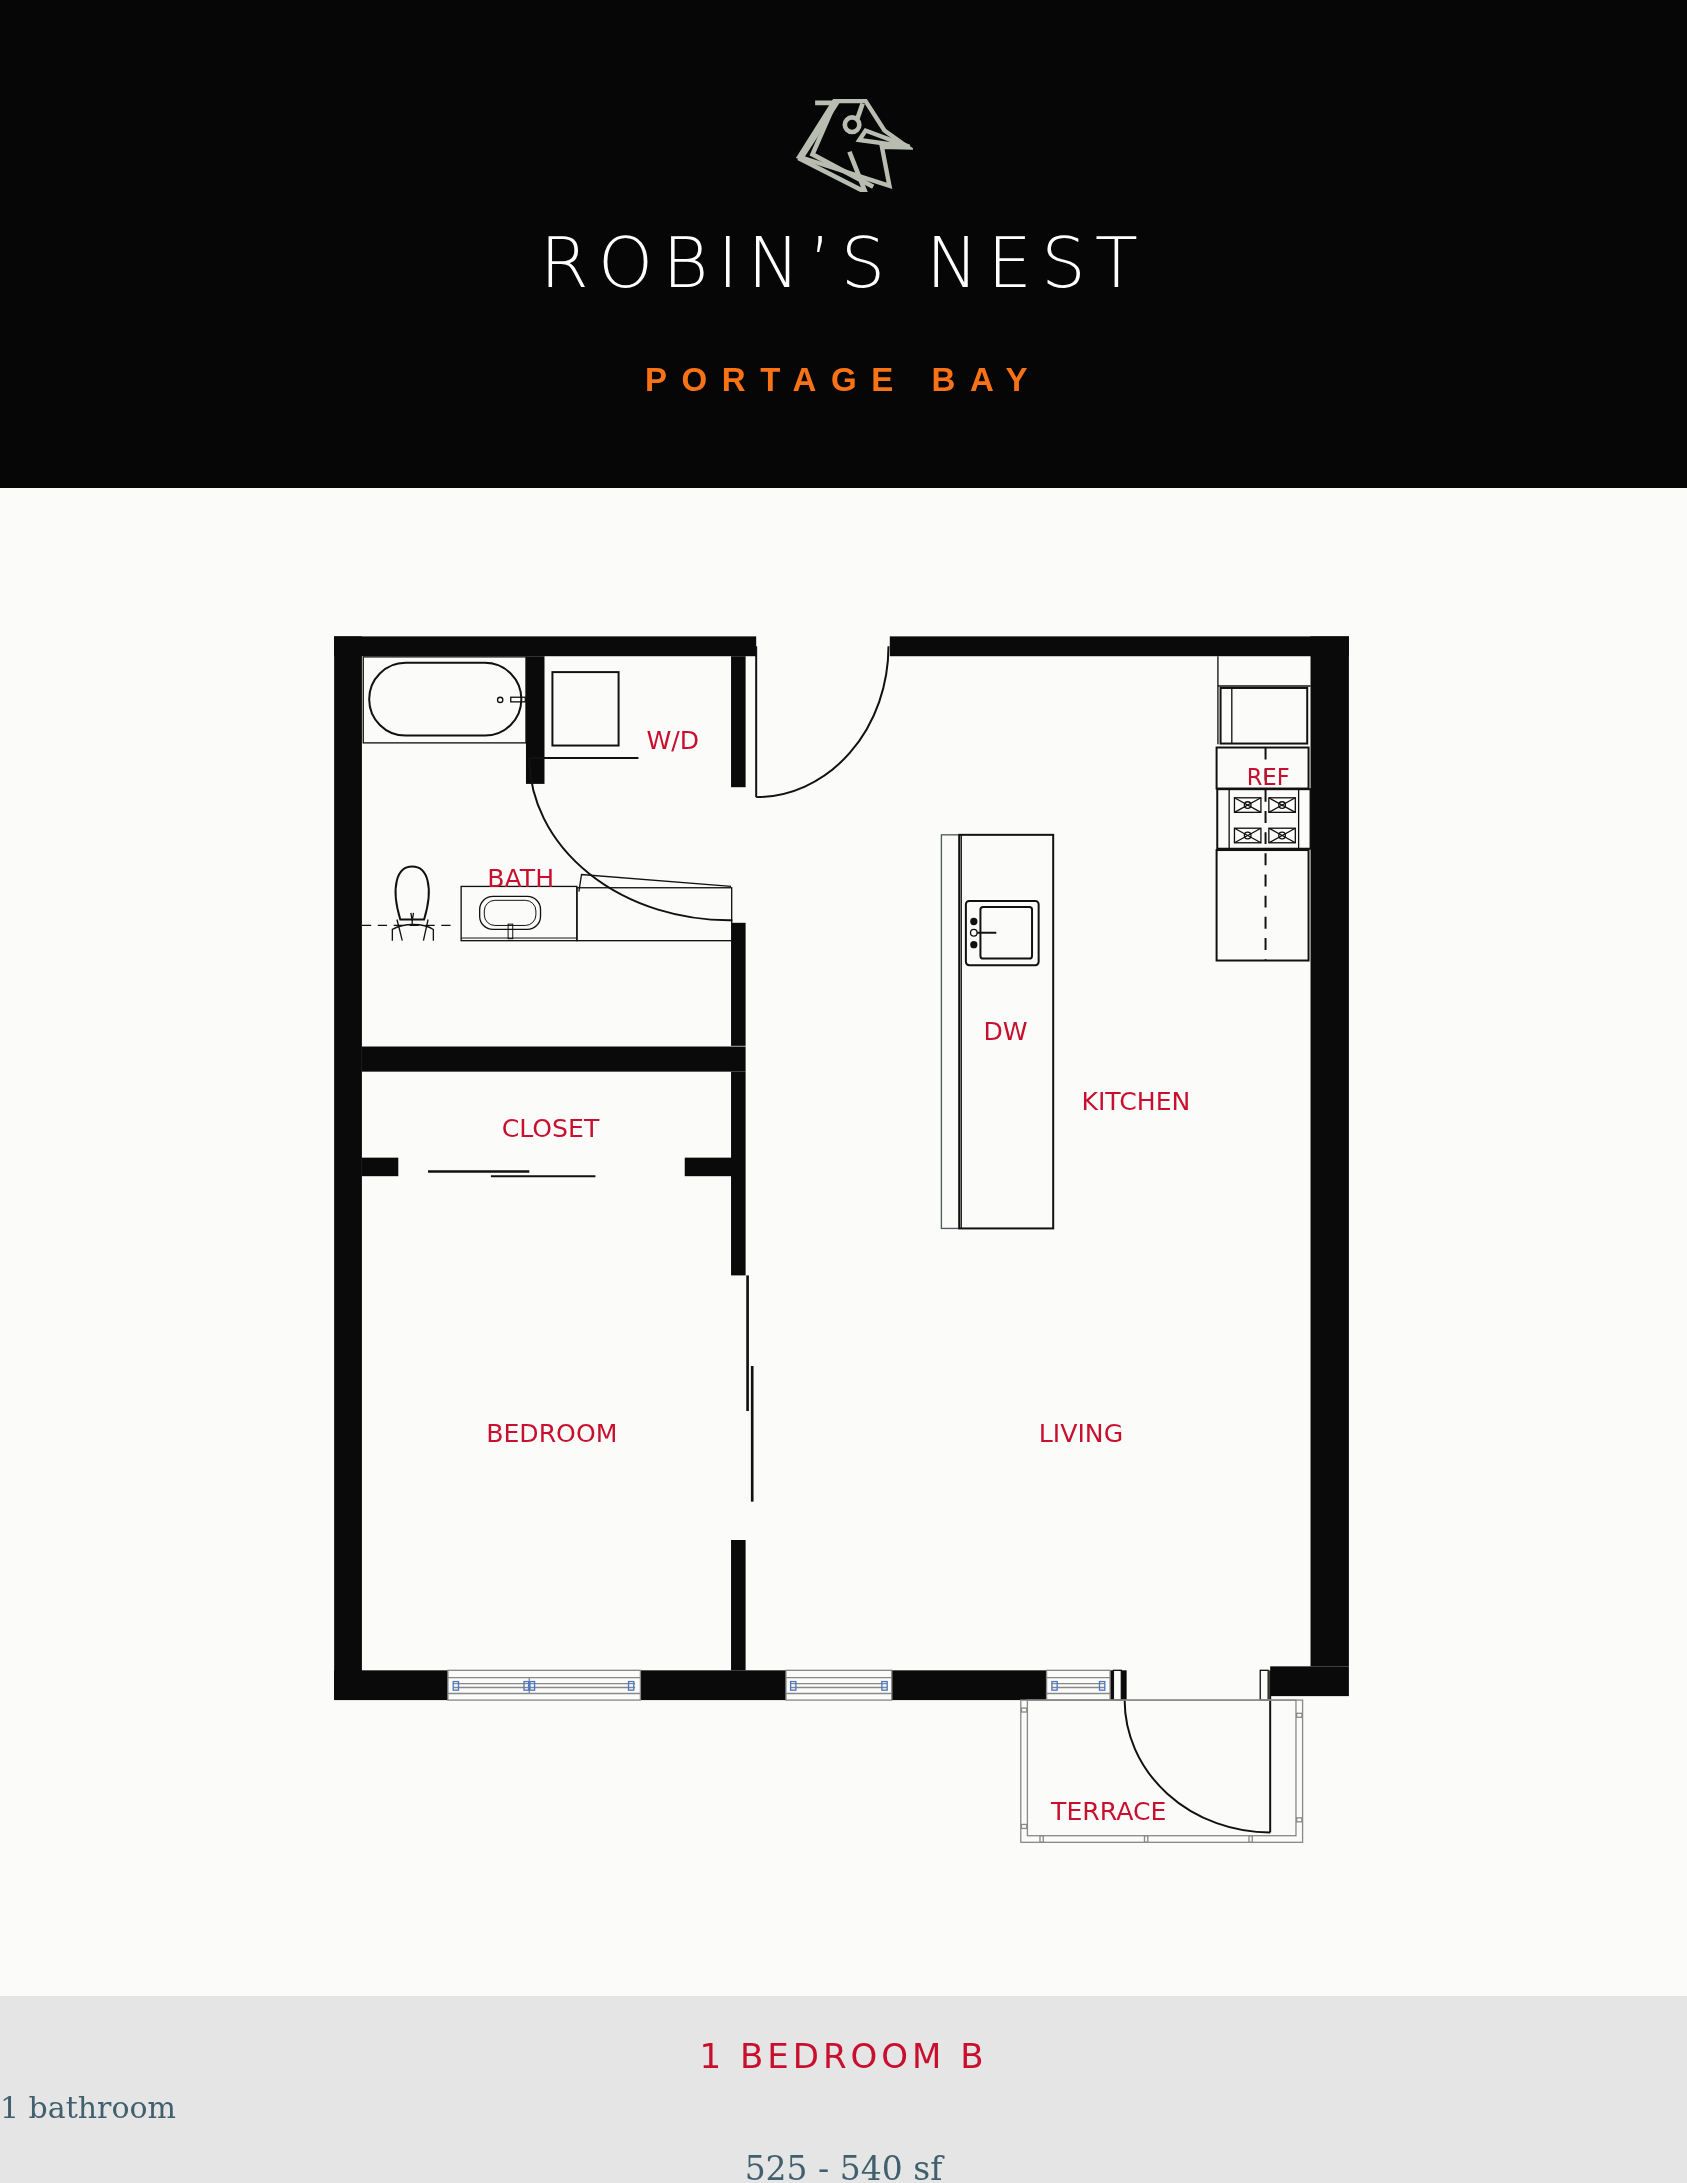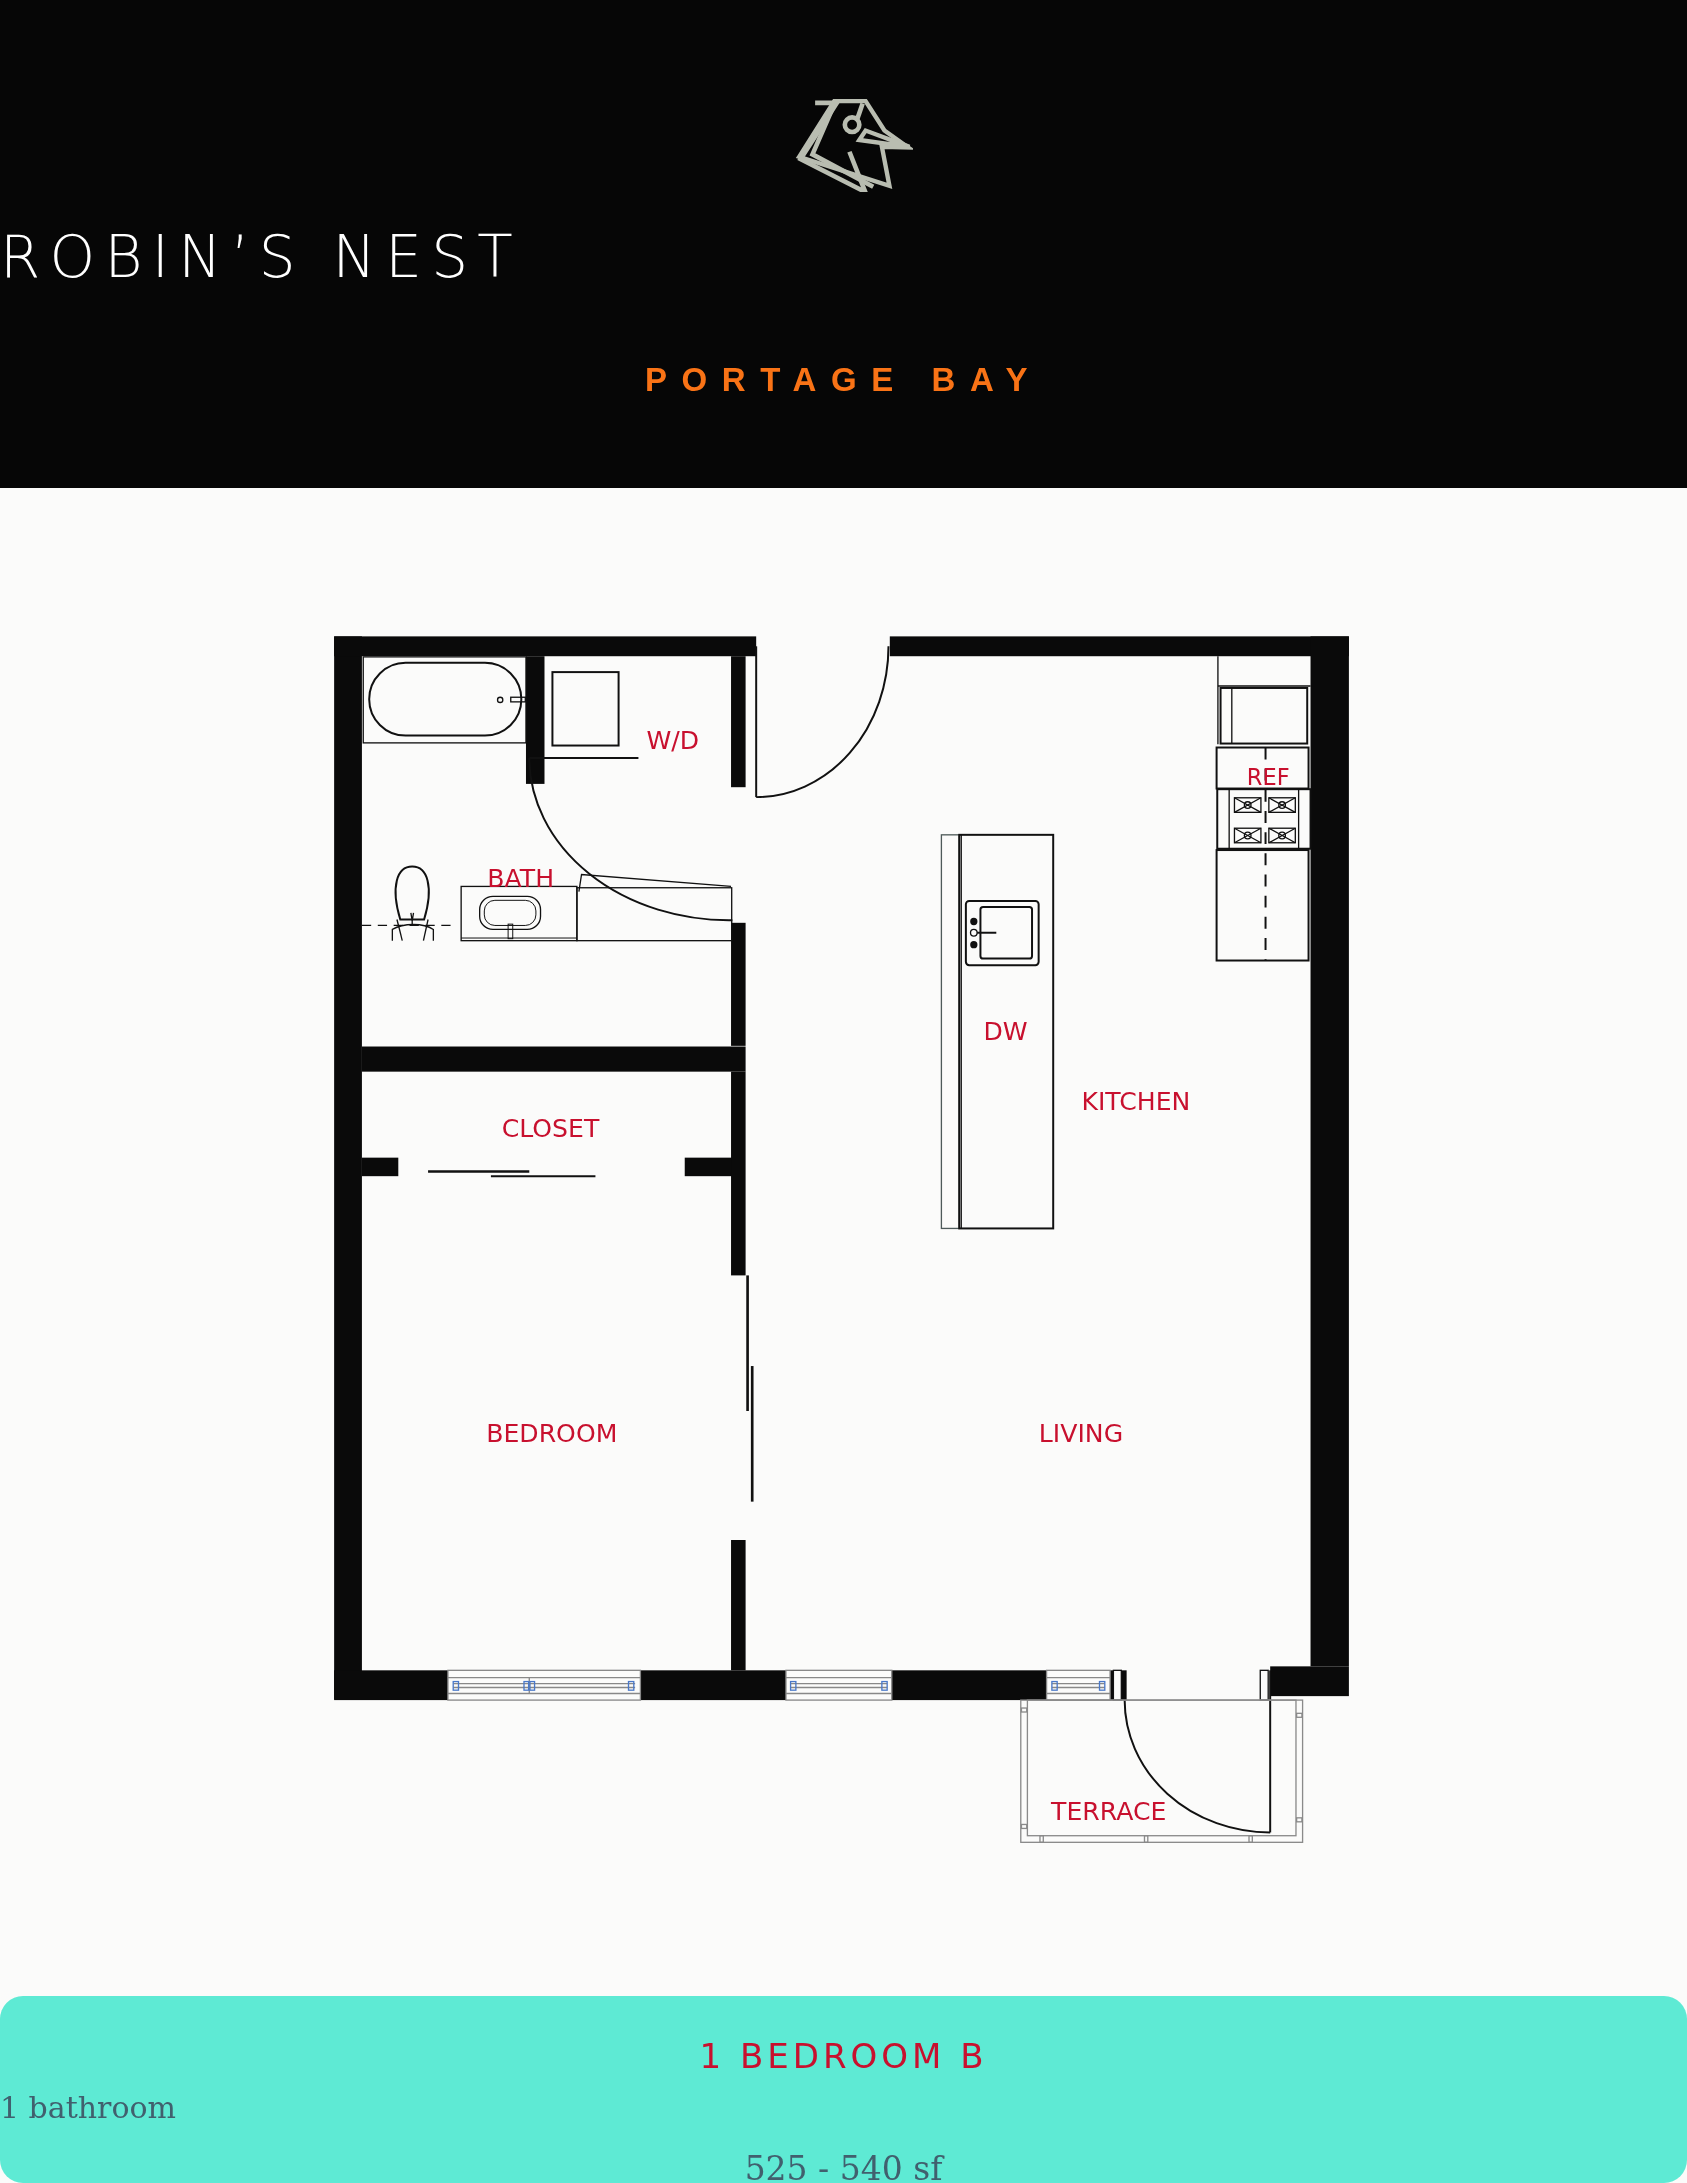--- a/index.html
+++ b/index.html
@@ -1,23 +1,23 @@
 <!DOCTYPE html>
 <html style="font-size:10.6px"><head>
 <meta charset="utf-8">
 <style>
   html,body{margin:0;padding:0;}
   body{width:1687px;height:2183px;position:relative;background:#fbfbfa;font-family:"Liberation Sans",sans-serif;overflow:hidden;}
   .header{position:absolute;left:0;top:0;width:1687px;height:488px;background:#060606;}
   .logo{position:absolute;left:774px;top:93px;width:139px;height:99px;}
-  .title{position:absolute;left:0;top:228px;width:1687px;text-align:left;color:#ffffff;font-family:"DejaVu Sans",sans-serif;font-weight:300;font-size:58px;letter-spacing:9.3px;line-height:1;}
+  .title{position:absolute;left:0;top:228px;width:1687px;text-align:center;color:#ffffff;font-family:"DejaVu Sans",sans-serif;font-weight:300;font-size:70px;letter-spacing:9.3px;line-height:1;}
   .subtitle{position:absolute;left:0;top:363px;width:1687px;text-align:center;color:#f97316;font-family:Liberation Sans, sans-serif;font-size:33px;letter-spacing:14.6px;line-height:1;font-weight:bold;}
   .plan{position:absolute;left:0;top:0;width:1687px;height:2183px;}
   .lbl{font-family:"DejaVu Sans",sans-serif;fill:#c8102e;}
-  .footer{position:absolute;left:0;top:1996px;width:1687px;height:187px;background:#5eead4;border-radius:23px;}
+  .footer{position:absolute;left:0;top:1996px;width:1687px;height:187px;background:#e5e5e5;}
   .unit{position:absolute;left:0;top:43px;width:1687px;text-align:center;color:#c8102e;font-family:"DejaVu Sans",sans-serif;font-size:34px;letter-spacing:4px;line-height:1;}
   .baths{position:absolute;left:0;top:97px;width:1687px;color:#41606e;font-family:"DejaVu Serif",serif;font-size:30px;line-height:1;}
   .area{position:absolute;left:0;top:144px;width:1687px;text-align:center;color:#41606e;font-family:"DejaVu Serif",serif;font-size:33px;line-height:1;margin-top:12px;}
 </style>
 </head>
 <body>
 
 <div class="header">
   <svg class="logo" viewBox="0 0 210 150">
     <g fill="none" stroke="#b9bdb1" stroke-width="7" stroke-linejoin="miter">

